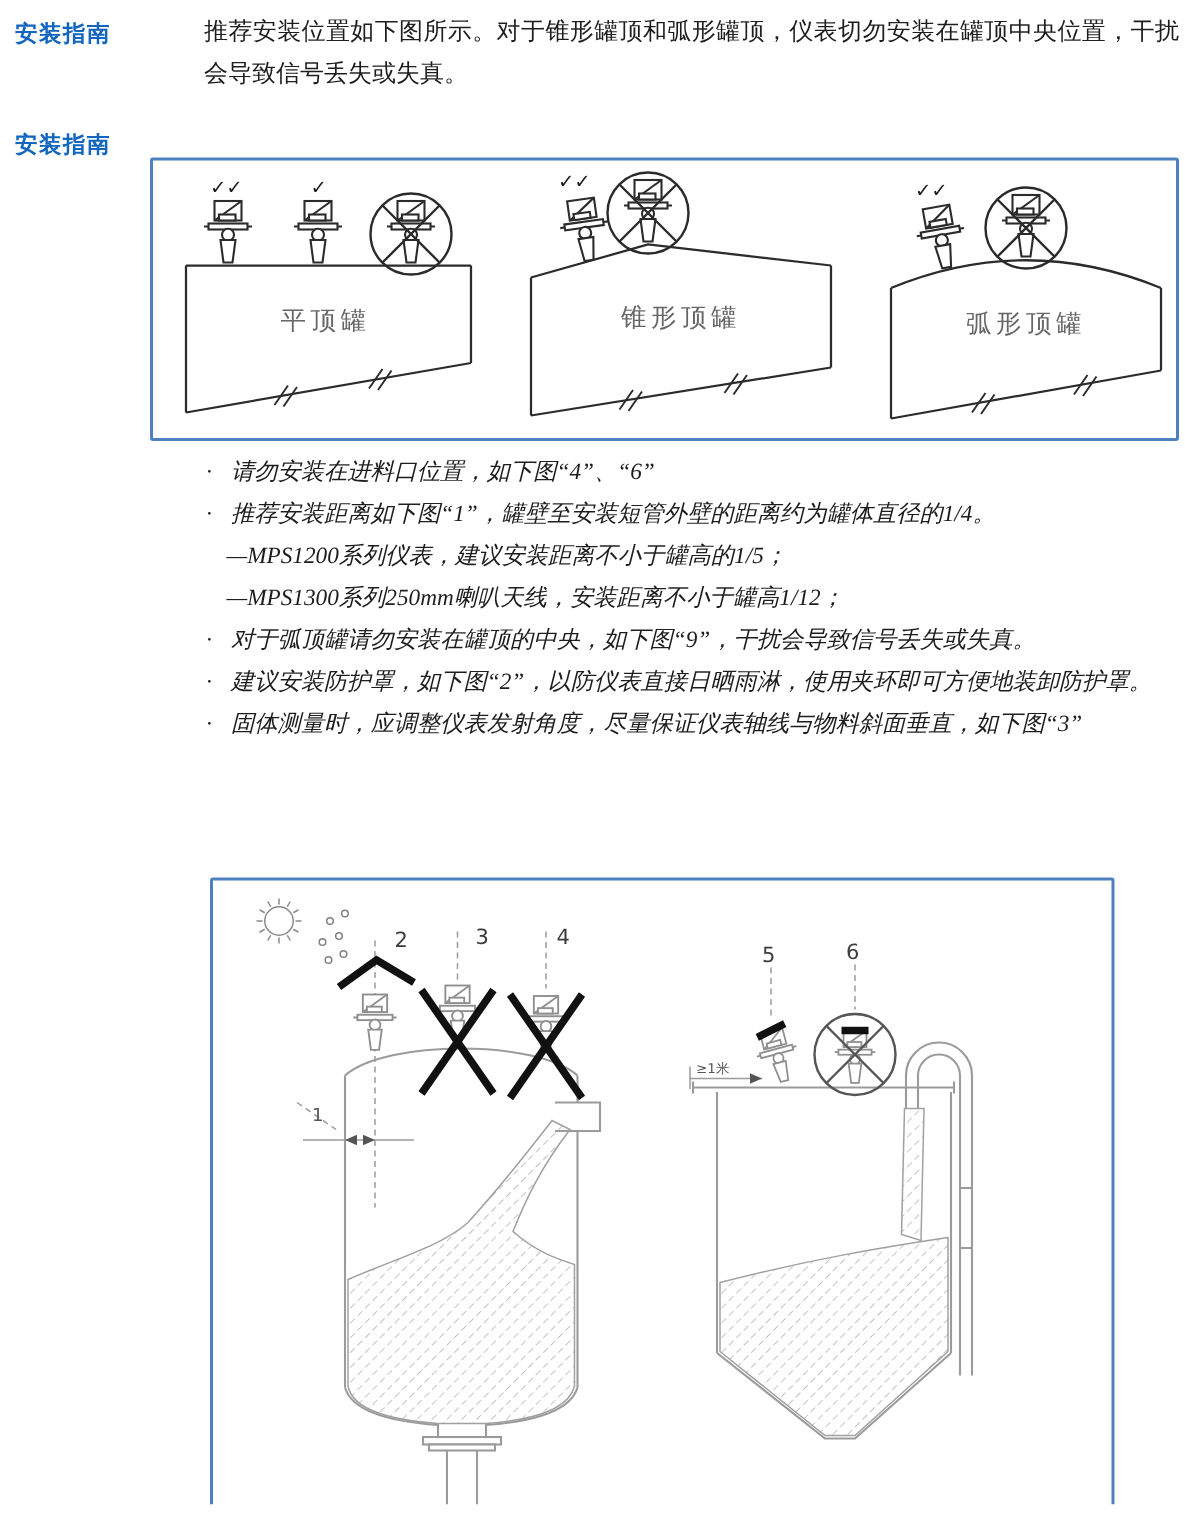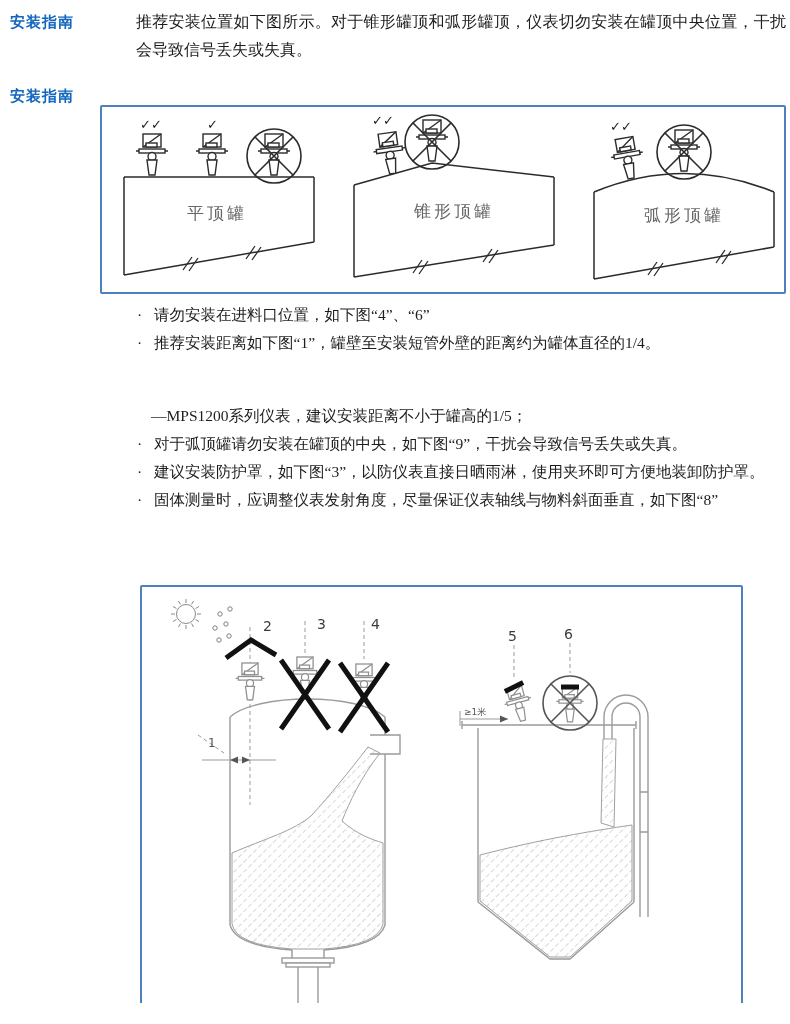--- a/index.html
+++ b/index.html
@@ -17,22 +17,22 @@
   .figbox{
     position:absolute;background:#fff;border:2px solid #4e7fbf;border-radius:2px;box-sizing:border-box;
   }
   #fig1{left:100px;top:105px;width:686px;height:189px;}
   #fig2{left:140px;top:585px;width:603px;height:431px;}
   .notes{
     position:absolute;left:137px;top:301px;width:632px;font-size:15.5px;line-height:28px;color:#1d1d1d;
   }
   .note{display:flex;}
   .note .marker{width:17px;flex:0 0 17px;text-align:left;}
-  .note.sub{padding-left:14px;margin-top:45px;}
-  .note .txt{flex:1;text-align:justify;}
+  .note.sub{padding-left:14px;}
+  .note .txt{flex:1;text-align:justify;font-style:italic;}
   svg{display:block;}
   svg text{font-family:"DejaVu Sans","Liberation Sans",sans-serif;}
   .tanklabel{font-family:"Liberation Serif","DejaVu Serif",serif;fill:#666;font-size:17px;letter-spacing:3px;}
   .ck{fill:#1c1c1c;font-size:13px;font-weight:bold;}
   .num{fill:#3c3c3c;font-size:14px;}
   .dimtxt{fill:#555;font-size:12px;}
   .dimtxt2{fill:#555;font-size:9px;}
 </style>
 </head>
 <body>
@@ -104,31 +104,34 @@
         <span class="marker">·</span>
         <span class="txt">请勿安装在进料口位置，如下图“4”、“6”</span>
       </div>
     <div class="note">
         <span class="marker">·</span>
         <span class="txt">推荐安装距离如下图“1”，罐壁至安装短管外壁的距离约为罐体直径的1/4。</span>
       </div>
     <div class="note sub">
         <span class="txt">—MPS1200系列仪表，建议安装距离不小于罐高的1/5；</span>
       </div>
+    <div class="note sub">
+        <span class="txt">—MPS1300系列250mm喇叭天线，安装距离不小于罐高1/12；</span>
+      </div>
     <div class="note">
         <span class="marker">·</span>
         <span class="txt">对于弧顶罐请勿安装在罐顶的中央，如下图“9”，干扰会导致信号丢失或失真。</span>
       </div>
     <div class="note">
         <span class="marker">·</span>
-        <span class="txt">建议安装防护罩，如下图“3”，以防仪表直接日晒雨淋，使用夹环即可方便地装卸防护罩。</span>
-      </div>
-    <div class="note">
-        <span class="marker">·</span>
-        <span class="txt">固体测量时，应调整仪表发射角度，尽量保证仪表轴线与物料斜面垂直，如下图“8”</span>
+        <span class="txt">建议安装防护罩，如下图“2”，以防仪表直接日晒雨淋，使用夹环即可方便地装卸防护罩。</span>
+      </div>
+    <div class="note">
+        <span class="marker">·</span>
+        <span class="txt">固体测量时，应调整仪表发射角度，尽量保证仪表轴线与物料斜面垂直，如下图“3”</span>
       </div>
   </div>
 
   <div class="figbox" id="fig2">
     <svg width="599" height="427" viewBox="0 0 599 427">
       <defs>
         <pattern id="hatch" patternUnits="userSpaceOnUse" width="7" height="7" patternTransform="rotate(45)">
           <line x1="0" y1="0" x2="0" y2="7" stroke="#b0b0b0" stroke-width="1" stroke-dasharray="4 2.5"></line>
         </pattern>
         <g id="inst2" stroke="#8f8f8f" stroke-width="1.4" fill="none">

